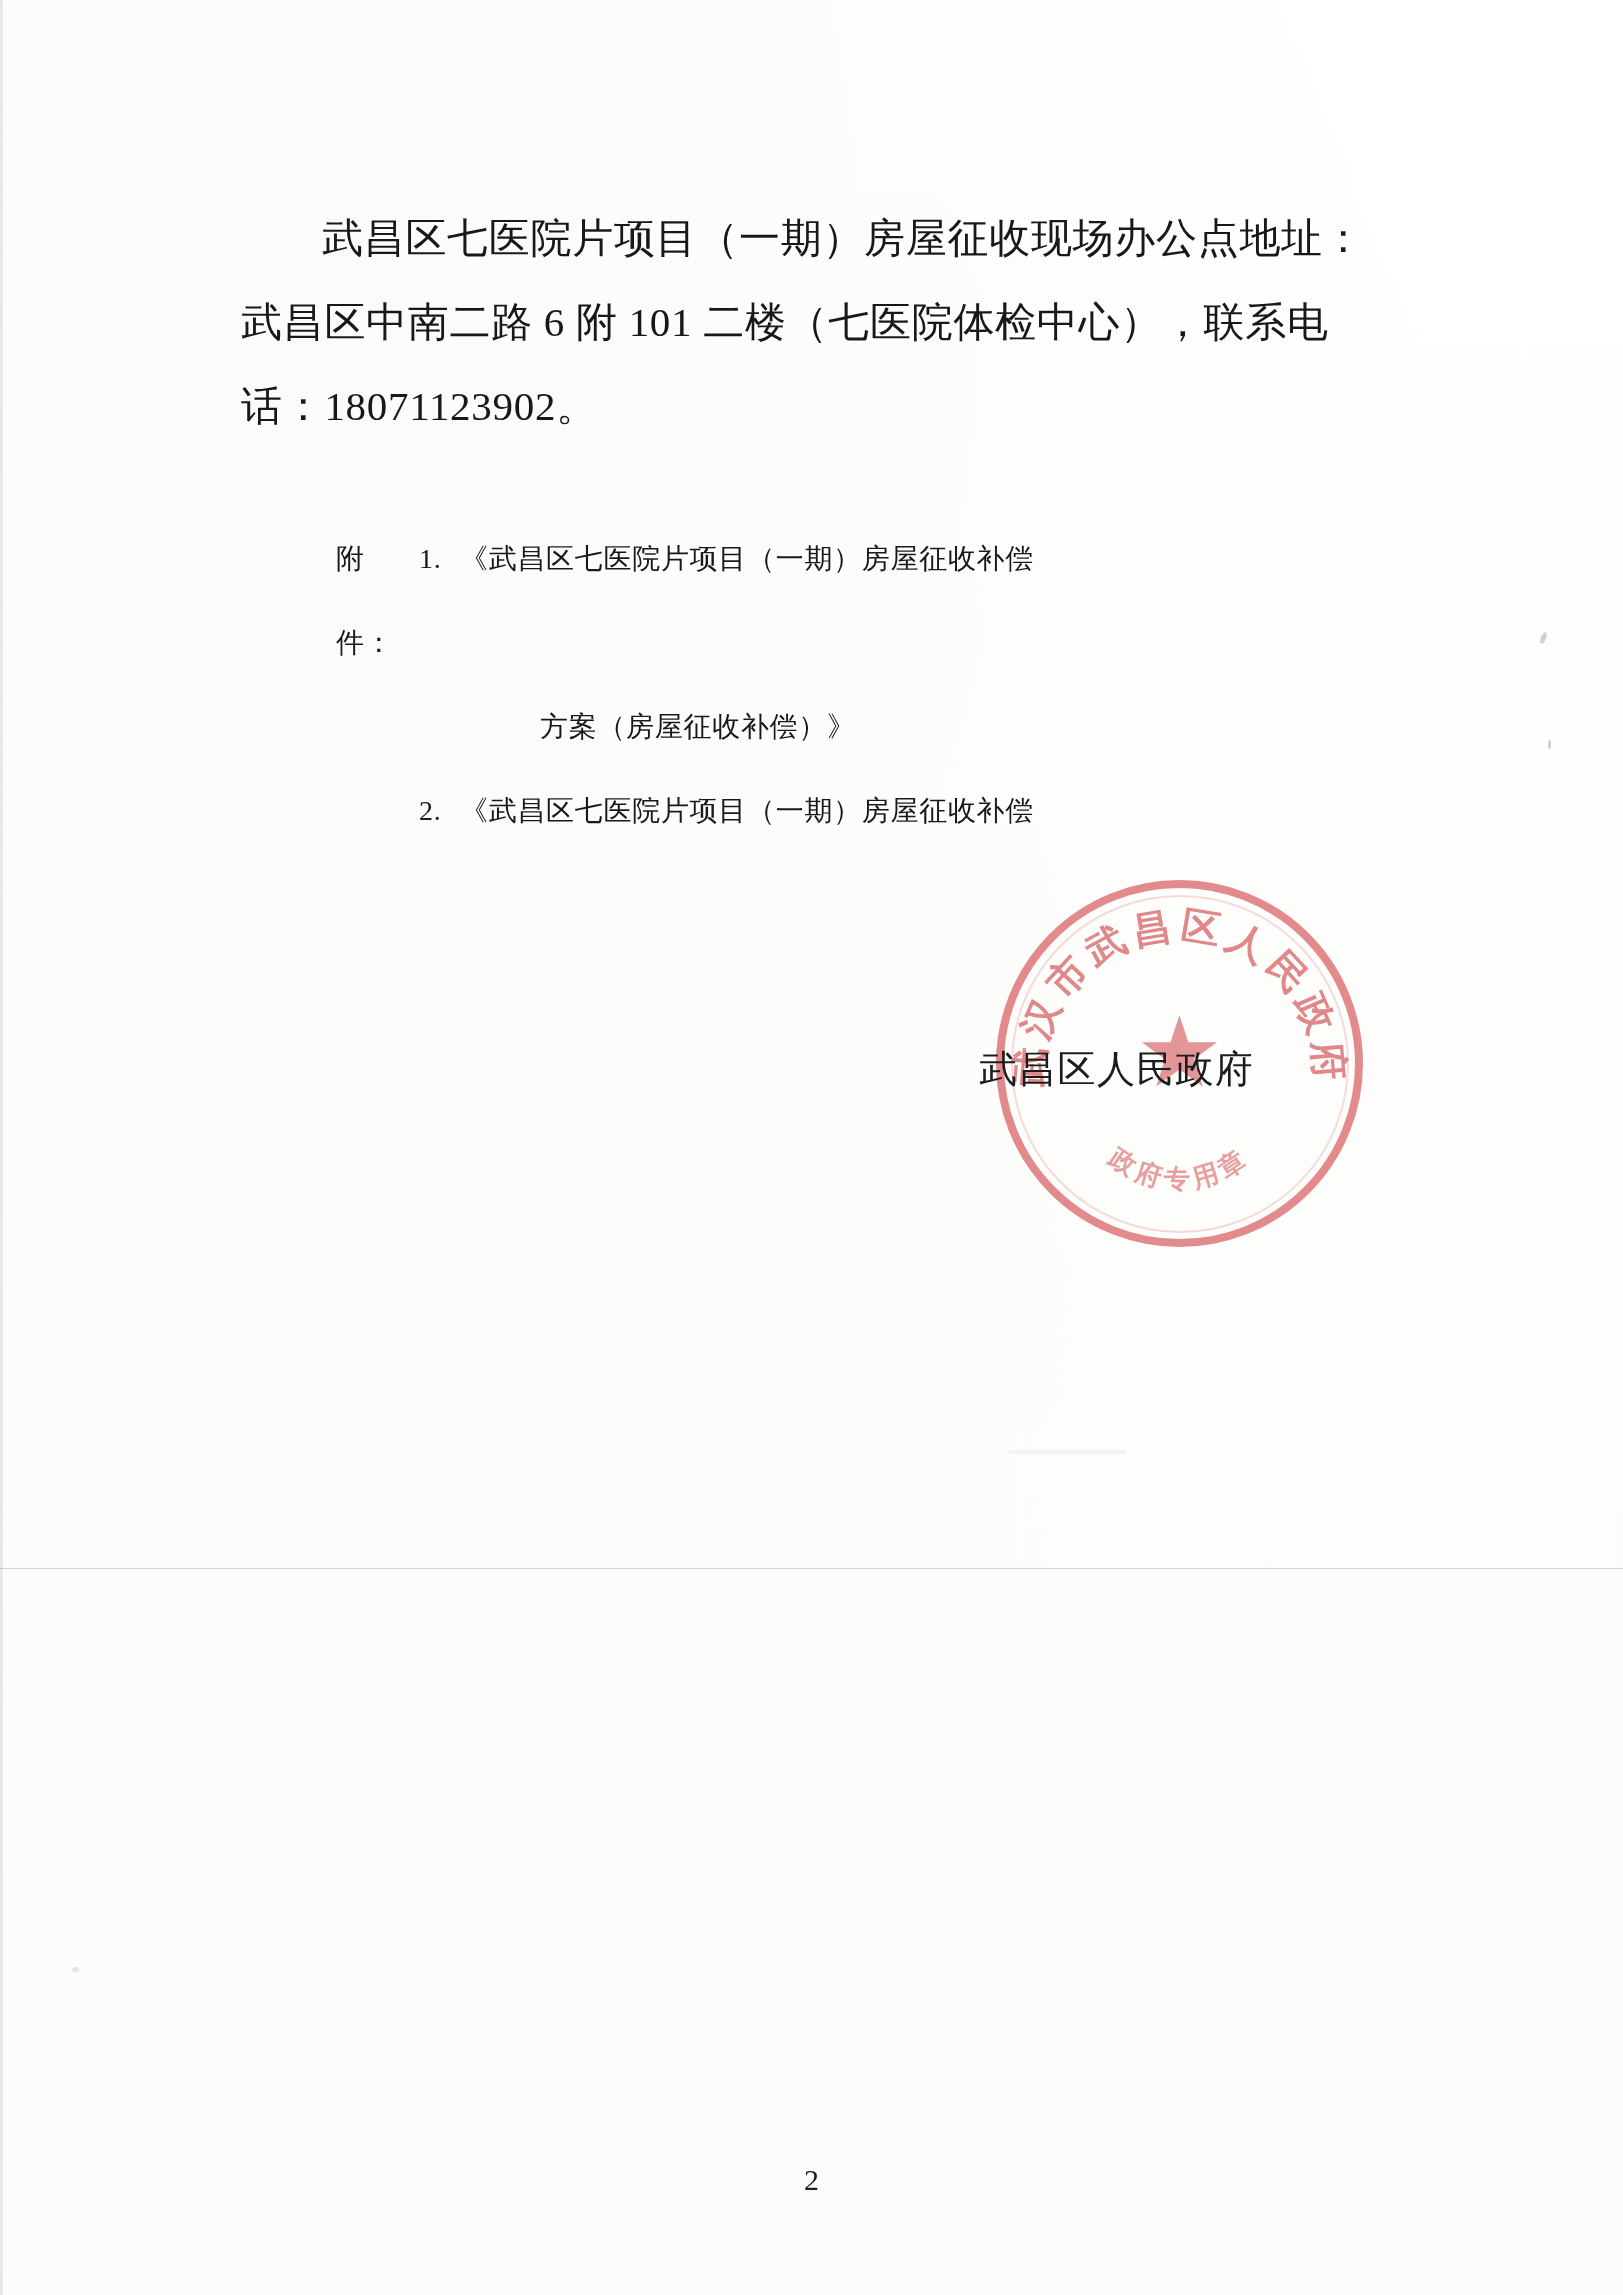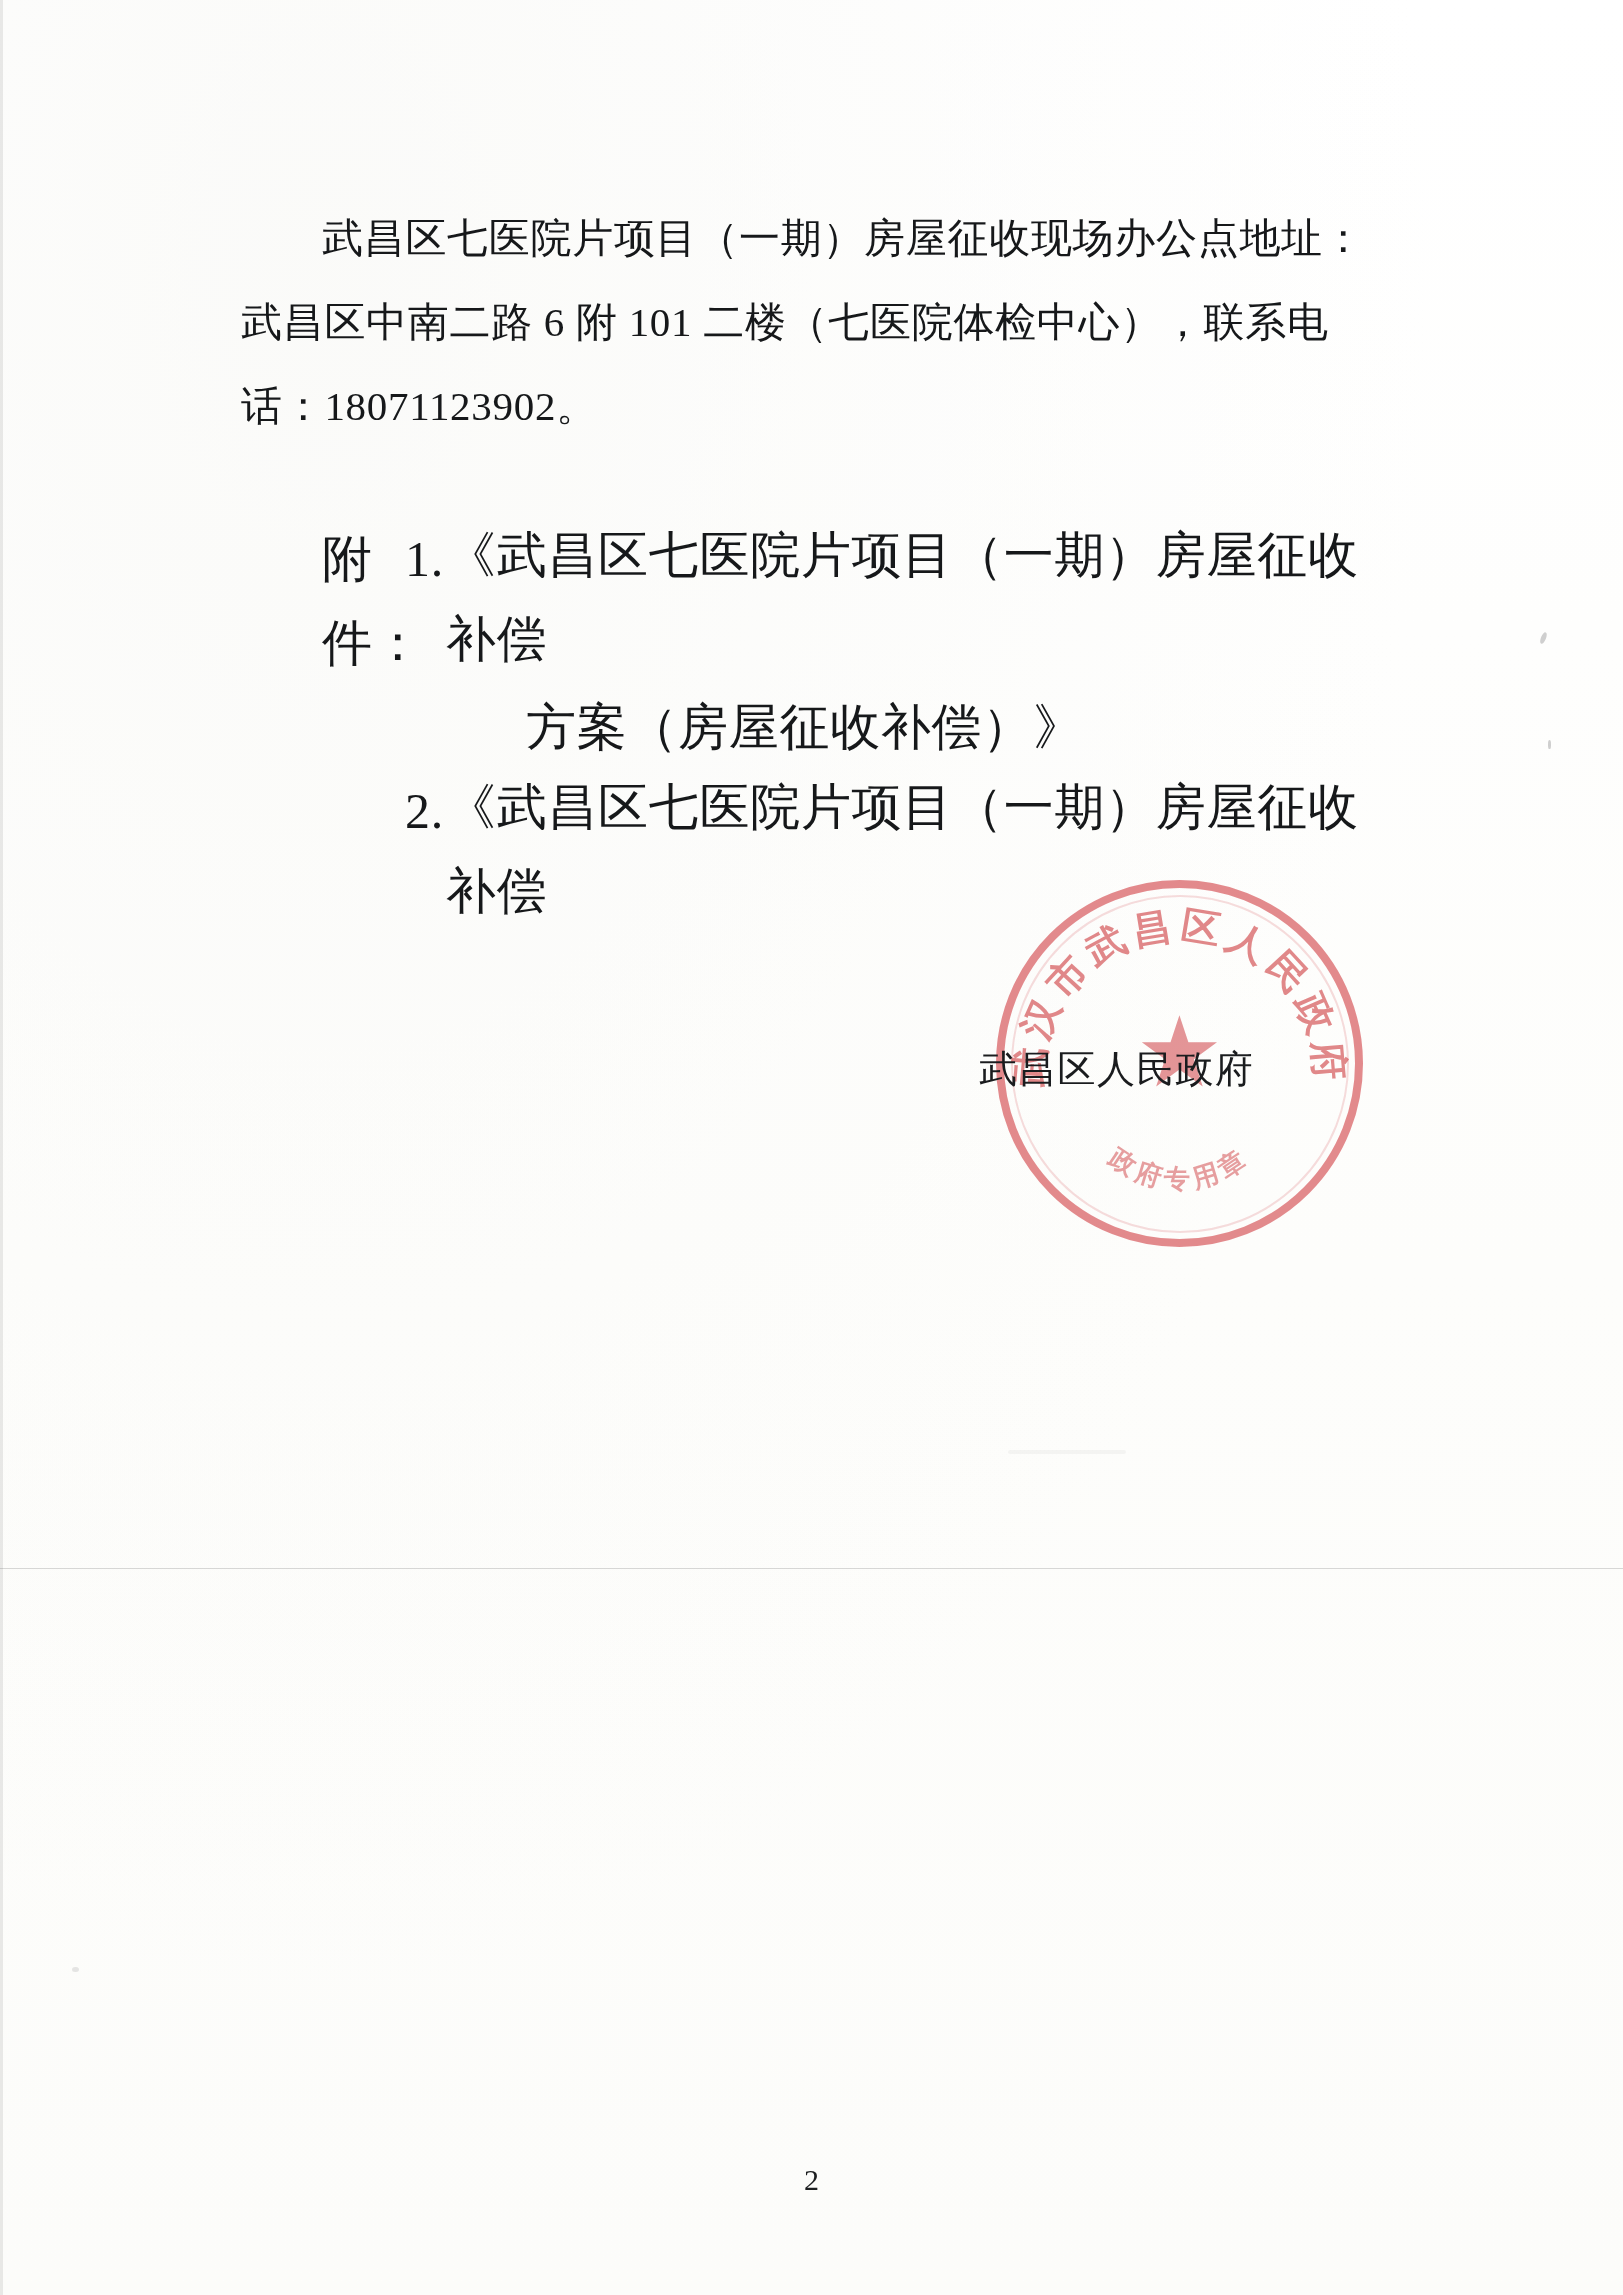--- a/index.html
+++ b/index.html
@@ -42,24 +42,24 @@
     color: #16181a;
   }
   .para {
     margin: 0 0 0 0;
     text-indent: 81px;
     white-space: pre-wrap;
   }
 
   .attach-block {
     position: absolute;
-    left: 241px;
+    left: 255px;
     top: 517px;
     width: 1165px;
-    font-size: 50px;
+    font-size: 28px;
     line-height: 84px;
     letter-spacing: 0.7px;
     color: #16181a;
   }
   .attach-row {
     display: flex;
     align-items: flex-start;
   }
   .attach-label {
     width: 164px;
@@ -68,21 +68,20 @@
     padding-left: 81px;
     box-sizing: border-box;
   }
   .attach-num {
     width: 41px;
     flex: 0 0 auto;
     text-align: left;
   }
   .attach-text {
     flex: 1 1 auto;
-    font-family: Liberation Mono, monospace;
   }
   .attach-cont {
     padding-left: 285px;
   }
   .attach-row.second .attach-label {
     visibility: hidden;
   }
 
   
   .sign-block {

